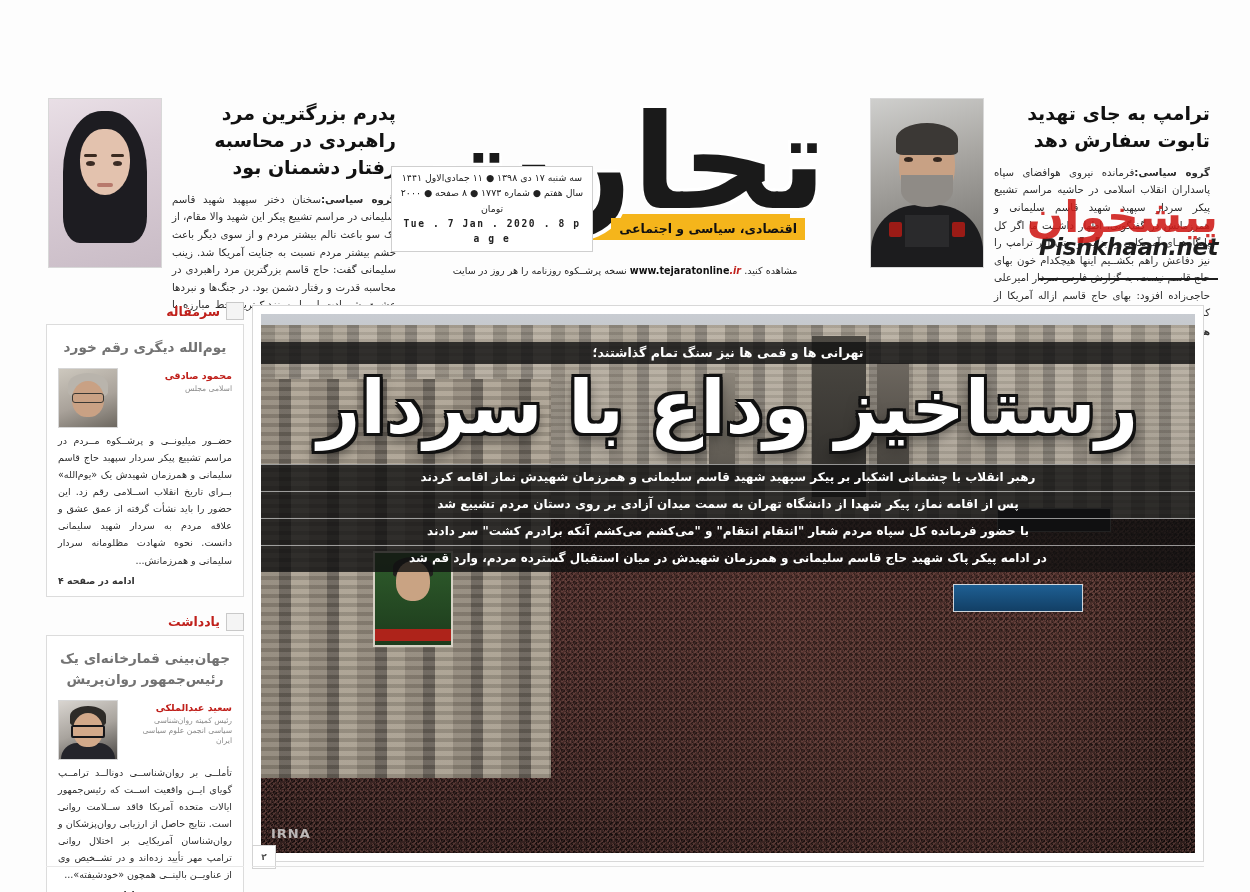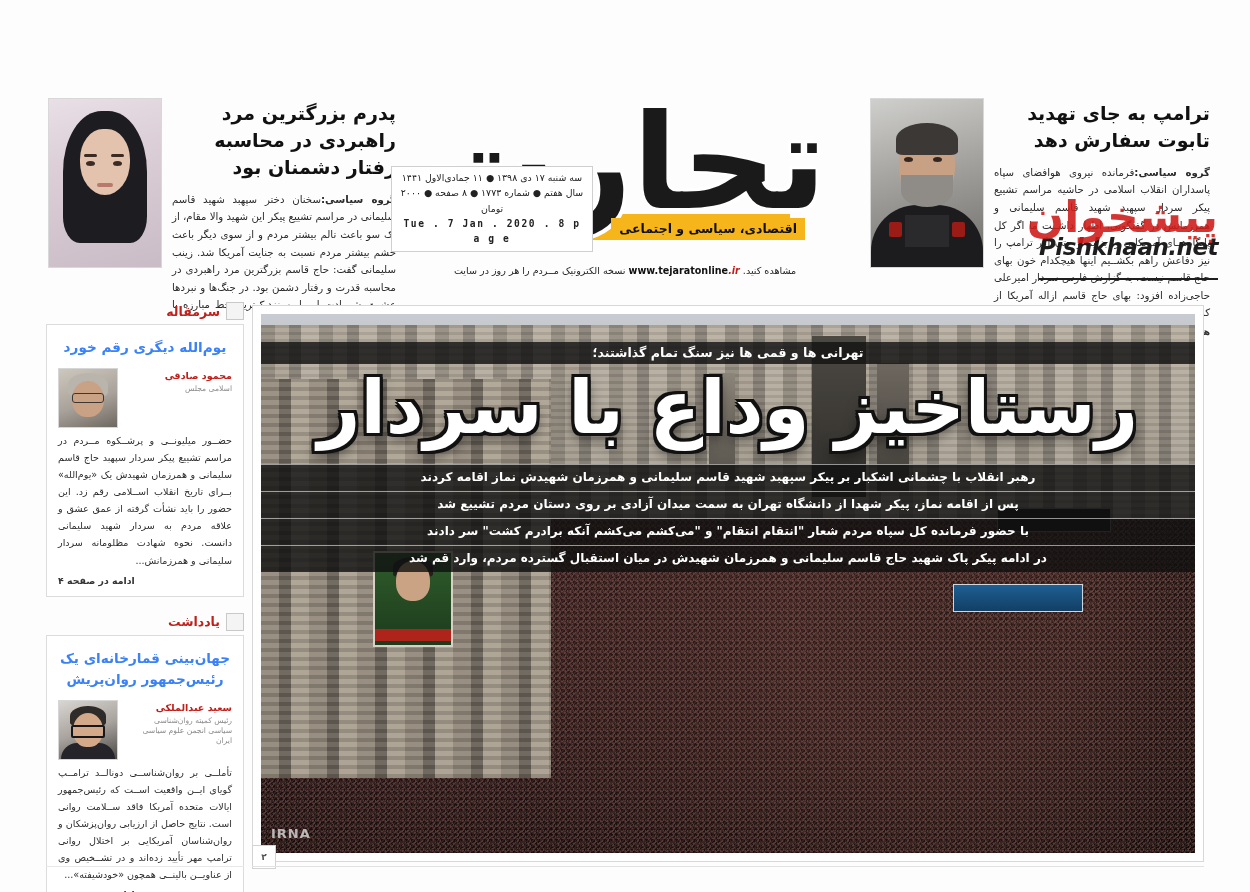--- a/index.html
+++ b/index.html
@@ -277,21 +277,21 @@
     border: 1px solid #dcdcdc;
     background: #fff;
     padding: 12px 11px 10px;
   }
   .sb-card.tall { min-height: 228px; }
   .sb-title {
     font-size: 13.6px;
     font-weight: bold;
     line-height: 1.55;
     text-align: center;
-    color: #3b82f6;
+    color: #737373;
     margin-bottom: 10px;
   }
   .sb-byline-row {
     display: flex;
     flex-direction: row-reverse;
     gap: 21px;
     margin-bottom: 4px;
   }
   .sb-author-col { flex: 1; min-width: 0; text-align: right; padding-top: 2px; }
   .sb-author {
@@ -568,21 +568,21 @@
       <div class="logo-word">تجارت</div>
       <div class="logo-tagline">اقتصادی، سیاسی و اجتماعی</div>
       <div class="logo-dateblock">
         <div>سه شنبه ۱۷ دی ۱۳۹۸ ● ۱۱ جمادی‌الاول ۱۴۴۱</div>
         <div>سال هفتم ● شماره ۱۷۷۳ ● ۸ صفحه ● ۲۰۰۰ تومان</div>
         <div class="latin">Tue . 7 Jan . 2020 . 8 p a g e</div>
       </div>
       <div class="logo-siteline">
         <span>مشاهده کنید.</span>
         <span class="url"><span>www.tejaratonline</span><span class="dom">.ir</span></span>
-        <span>نسخه الکترونیک مــردم را هر روز در سایت</span>
+        <span>نسخه پرشــکوه روزنامه را هر روز در سایت</span>
       </div>
     </div>
 
   </div>
 
   <div class="watermark">
     <div class="wm-fa">پیشخوان</div>
     <div class="wm-en">Pishkhaan.net</div>
   </div>
 

